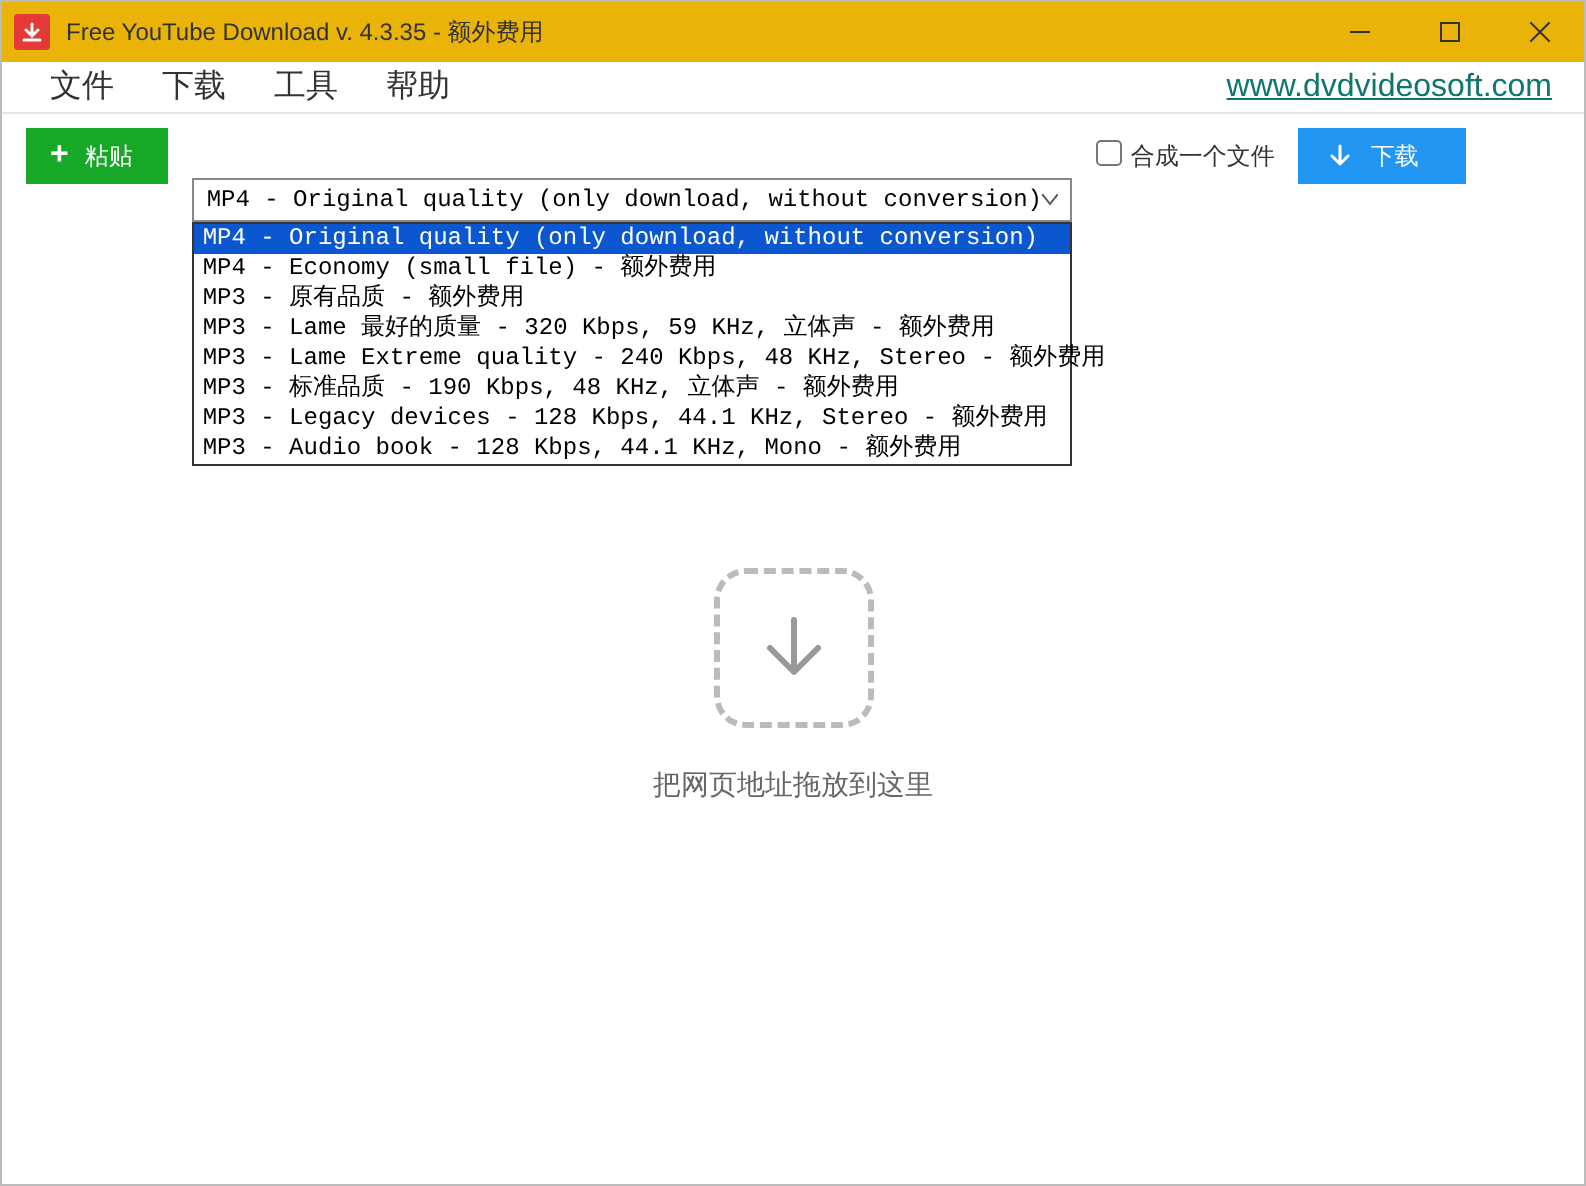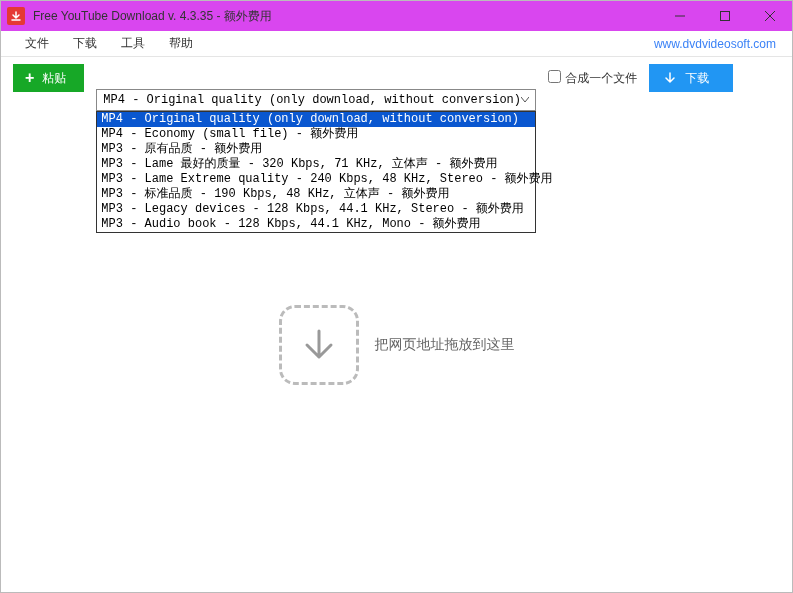--- a/index.html
+++ b/index.html
@@ -1,48 +1,48 @@
 <!DOCTYPE html>
 <html><head>
   <meta charset="utf-8">
   <style>
     * { margin: 0; padding: 0; box-sizing: border-box; }
     body { font-family: "Microsoft YaHei", Arial, sans-serif; font-size: 12px; background: #fff; width: 793px; height: 593px; overflow: hidden; border: 1px solid #bbb; position: relative; }
     
-    .titlebar { height: 30px; display: flex; align-items: center; padding: 0 0 0 6px; background: #d946ef; }
+    .titlebar { height: 30px; display: flex; align-items: center; padding: 0 0 0 6px; background: #eab308; }
     .app-icon { width: 18px; height: 18px; background: #e53935; border-radius: 2px; display: flex; align-items: center; justify-content: center; margin-right: 8px; }
     .app-icon svg { width: 12px; height: 12px; }
     .title-text { flex: 1; font-size: 12px; color: #333; }
     .win-controls { display: flex; }
     .win-btn { width: 45px; height: 30px; display: flex; align-items: center; justify-content: center; cursor: pointer; }
     .win-btn svg { width: 10px; height: 10px; }
     
-    .menubar { height: 26px; display: flex; align-items: center; padding: 0 12px; border-bottom: 1px solid #e5e5e5; font-size: 12px; }
+    .menubar { height: 26px; display: flex; align-items: center; padding: 0 12px; border-bottom: 1px solid #e5e5e5; font-size: 16px; }
     .menu-item { padding: 4px 12px; cursor: pointer; color: #333; }
     .menubar-spacer { flex: 1; }
-    .menubar-link { color: #3b82f6; padding-right: 4px; cursor: pointer; }
+    .menubar-link { color: #0f766e; text-decoration: underline; padding-right: 4px; cursor: pointer; }
     
     .toolbar { height: 42px; display: flex; align-items: center; padding: 6px 12px; gap: 12px; position: relative; }
     .paste-btn { background: #17a827; color: #fff; border: none; height: 28px; padding: 0 18px 0 12px; display: flex; align-items: center; gap: 8px; cursor: pointer; font-size: 12px; font-family: inherit; }
     .paste-btn .plus { font-size: 16px; font-weight: bold; }
     
     .quality-select { position: relative; flex: 1; max-width: 440px; margin-top: 44px; }
     .select-display { border: 1px solid #888; height: 22px; display: flex; align-items: center; padding: 0 6px; font-family: "Courier New", monospace; font-size: 12px; cursor: pointer; background: #fff; }
     .select-display .arrow { margin-left: auto; }
     .select-dropdown { position: absolute; top: 22px; left: 0; right: 0; border: 1px solid #333; background: #fff; z-index: 100; font-family: "Courier New", monospace; font-size: 12px; }
     .select-option { padding: 0 4px; cursor: pointer; white-space: nowrap; line-height: 15px; }
     .select-option.selected { background: #0a57d0; color: #fff; }
     
     .merge-check { display: flex; align-items: flex-start; gap: 4px; cursor: pointer; font-size: 12px; color: #333; }
     .merge-check input { width: 13px; height: 13px; }
     
     .download-btn { background: #2196f3; color: #fff; border: none; height: 28px; padding: 0 24px 0 14px; display: flex; align-items: center; gap: 8px; cursor: pointer; font-size: 12px; font-family: inherit; }
     .download-btn svg { width: 14px; height: 14px; }
     
-    .main-area { position: absolute; top: 100px; bottom: 4px; left: 1px; right: 1px; display: flex; align-items: center; justify-content: center; gap: 16px; }
+    .main-area { position: absolute; top: 100px; bottom: 4px; left: 1px; right: 1px; display: flex; flex-direction: column; align-items: center; justify-content: center; gap: 16px; }
     .drop-icon { width: 80px; height: 80px; border: 3px dashed #bbb; border-radius: 16px; display: flex; align-items: center; justify-content: center; }
     .drop-icon svg { width: 40px; height: 40px; stroke: #999; }
     .drop-text { text-align: center; color: #666; font-size: 14px; line-height: 1.8; }
   </style>
 </head>
 <body>
 
 <div class="titlebar">
   <div class="app-icon">
     <svg viewBox="0 0 12 12">
@@ -90,21 +90,21 @@
       <span class="arrow">
         <svg width="8" height="6" viewBox="0 0 8 6">
             <path d="M0 0 L4 5 L8 0" stroke="#555" fill="none"></path>
           </svg>
       </span>
     </div>
     <div class="select-dropdown" id="dropdown">
         <div class="select-option selected">MP4 - Original quality (only download, without conversion)</div>
         <div class="select-option">MP4 - Economy (small file) - 额外费用</div>
         <div class="select-option">MP3 - 原有品质 - 额外费用</div>
-        <div class="select-option">MP3 - Lame 最好的质量 - 320 Kbps, 71 KHz, 立体声 - 额外费用</div>
+        <div class="select-option">MP3 - Lame 最好的质量 - 320 Kbps, 59 KHz, 立体声 - 额外费用</div>
         <div class="select-option">MP3 - Lame Extreme quality - 240 Kbps, 48 KHz, Stereo - 额外费用</div>
         <div class="select-option">MP3 - 标准品质 - 190 Kbps, 48 KHz, 立体声 - 额外费用</div>
         <div class="select-option">MP3 - Legacy devices - 128 Kbps, 44.1 KHz, Stereo - 额外费用</div>
         <div class="select-option">MP3 - Audio book - 128 Kbps, 44.1 KHz, Mono - 额外费用</div>
       </div>
   </div>
 
   <label class="merge-check">
     <input type="checkbox" style="">
     <span>合成一个文件</span>

